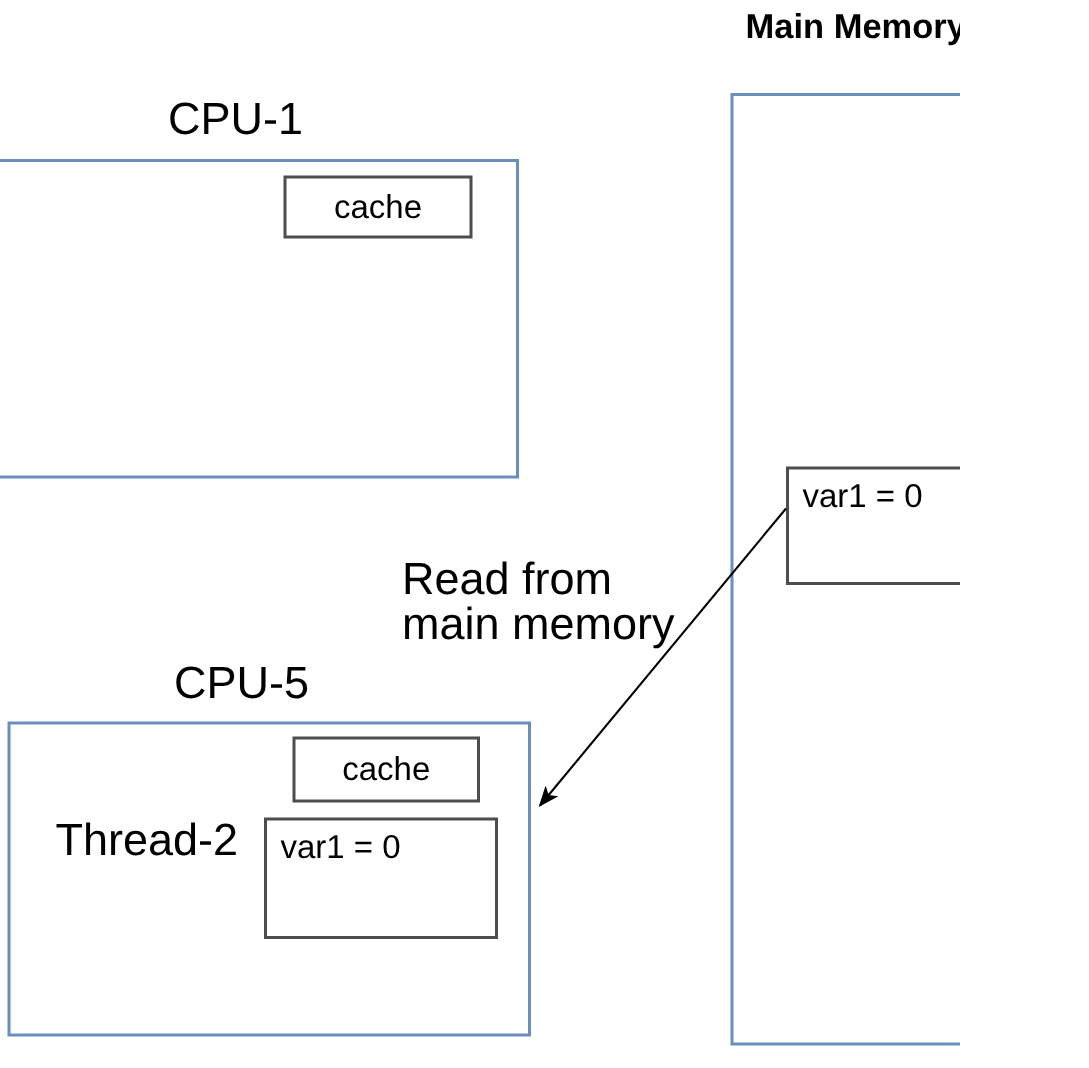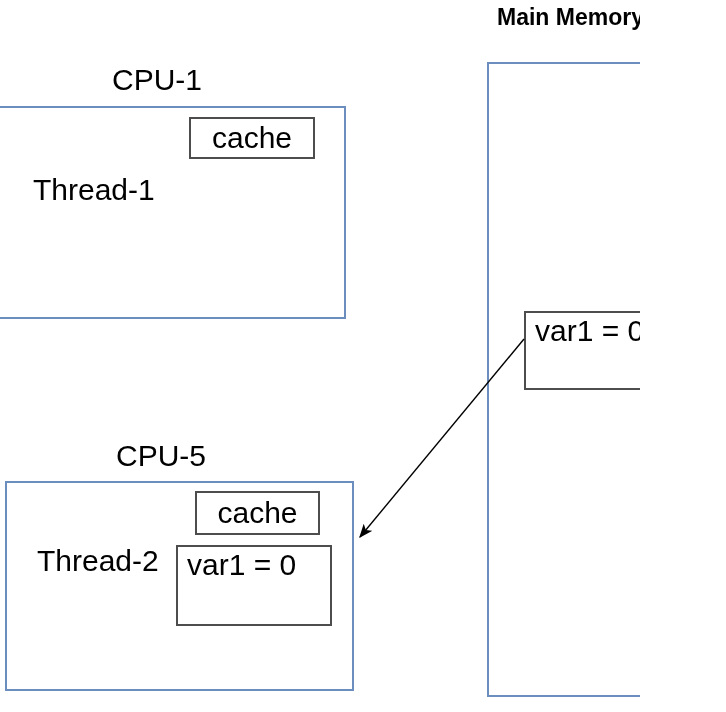--- a/index.html
+++ b/index.html
@@ -30,21 +30,21 @@
     position: absolute;
     background: #ffffff;
     border: 2px solid #4d4d4d;
     box-sizing: border-box;
   }
 
   .inner-box > .inner-label {
     position: absolute;
     left: 9px;
     top: 3px;
-    font-size: 30px;
+    font-size: 22px;
     line-height: 30px;
     color: #000000;
     white-space: nowrap;
   }
   .inner-box.centered > .inner-label {
     left: 0;
     right: 0;
     top: 50%;
     transform: translateY(-50%);
     text-align: center;
@@ -86,41 +86,44 @@
   <div class="container-box" id="main-memory-box" style="left: 487px; top: 62px; width: 221px; height: 635px; border-color: rgb(108, 142, 191);"></div>
 
   <div class="inner-box" id="mm-var-box" style="left: 524px; top: 311px; width: 157px; height: 79px; border-color: rgb(77, 77, 77);">
     <span class="inner-label">var1 = 0</span>
   </div>
 
   <div class="label" style="left:112px; top:66px;">CPU-1</div>
 
   <div class="container-box" id="cpu1-box" style="left: -6px; top: 106px; width: 352px; height: 213px; border-color: rgb(108, 142, 191);"></div>
 
-  <div class="label" style="left:33px; top:176px;">Thread-1</div>
 
   <div class="inner-box centered" id="cpu1-cache-box" style="left: 189px; top: 117px; width: 126px; height: 42px; border-color: rgb(77, 77, 77);">
     <span class="inner-label">cache</span>
   </div>
 
 
   <div class="label" style="left:116px; top:442px;">CPU-5</div>
 
   <div class="container-box" id="cpu2-box" style="left: 5px; top: 481px; width: 349px; height: 210px; border-color: rgb(108, 142, 191);"></div>
 
   <div class="label" style="left:37px; top:547px;">Thread-2</div>
 
   <div class="inner-box centered" id="cpu2-cache-box" style="left: 195px; top: 491px; width: 125px; height: 44px; border-color: rgb(77, 77, 77);">
     <span class="inner-label">cache</span>
   </div>
 
   <div class="inner-box" id="cpu2-var-box" style="left: 176px; top: 545px; width: 156px; height: 81px; border-color: rgb(77, 77, 77);">
     <span class="inner-label">var1 = 0</span>
   </div>
 
+  <div class="label multiline" style="left:268px; top:372px; width:200px; line-height:30px;">
+    <span>Read from</span><br>
+    <span>main memory</span>
+  </div>
 
   <svg id="arrow-layer" viewBox="0 0 726 712">
     <defs>
       <marker id="arrowhead" markerWidth="10" markerHeight="8" refX="9" refY="4" orient="auto" markerUnits="strokeWidth">
         <path d="M0,0 L10,4 L0,8 L2.5,4 Z" fill="#000000"></path>
       </marker>
     </defs>
     <line x1="524" y1="339" x2="360" y2="537" stroke="#000000" stroke-width="1.4" marker-end="url(#arrowhead)"></line>
   </svg>
 

